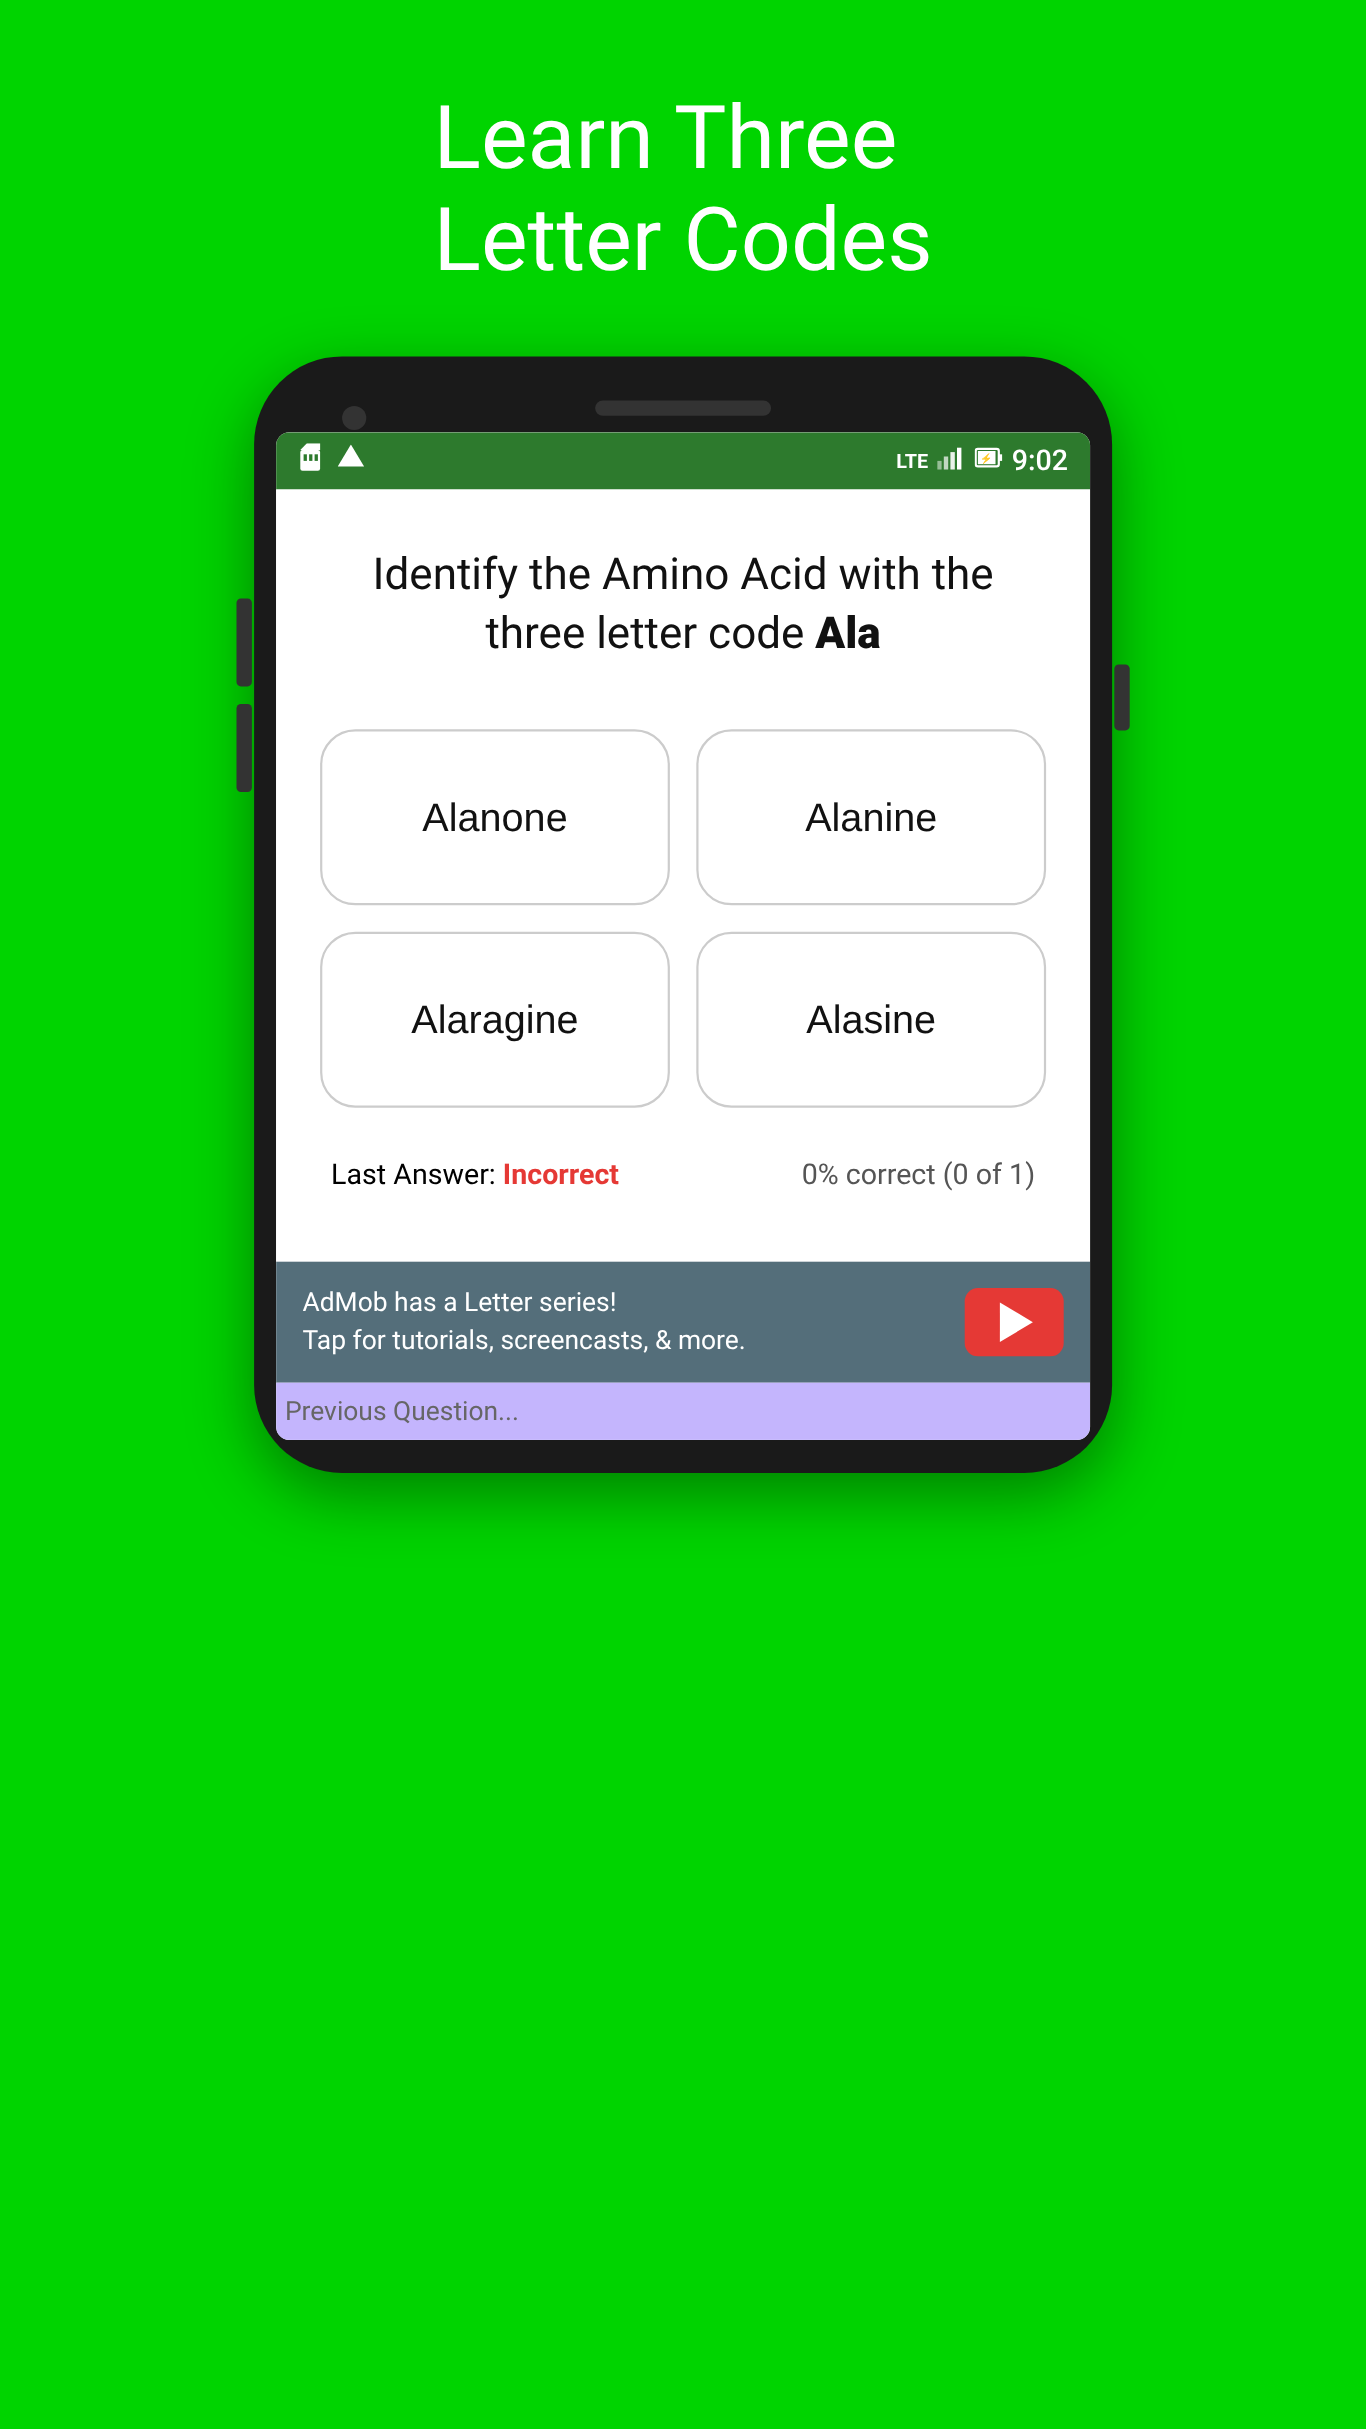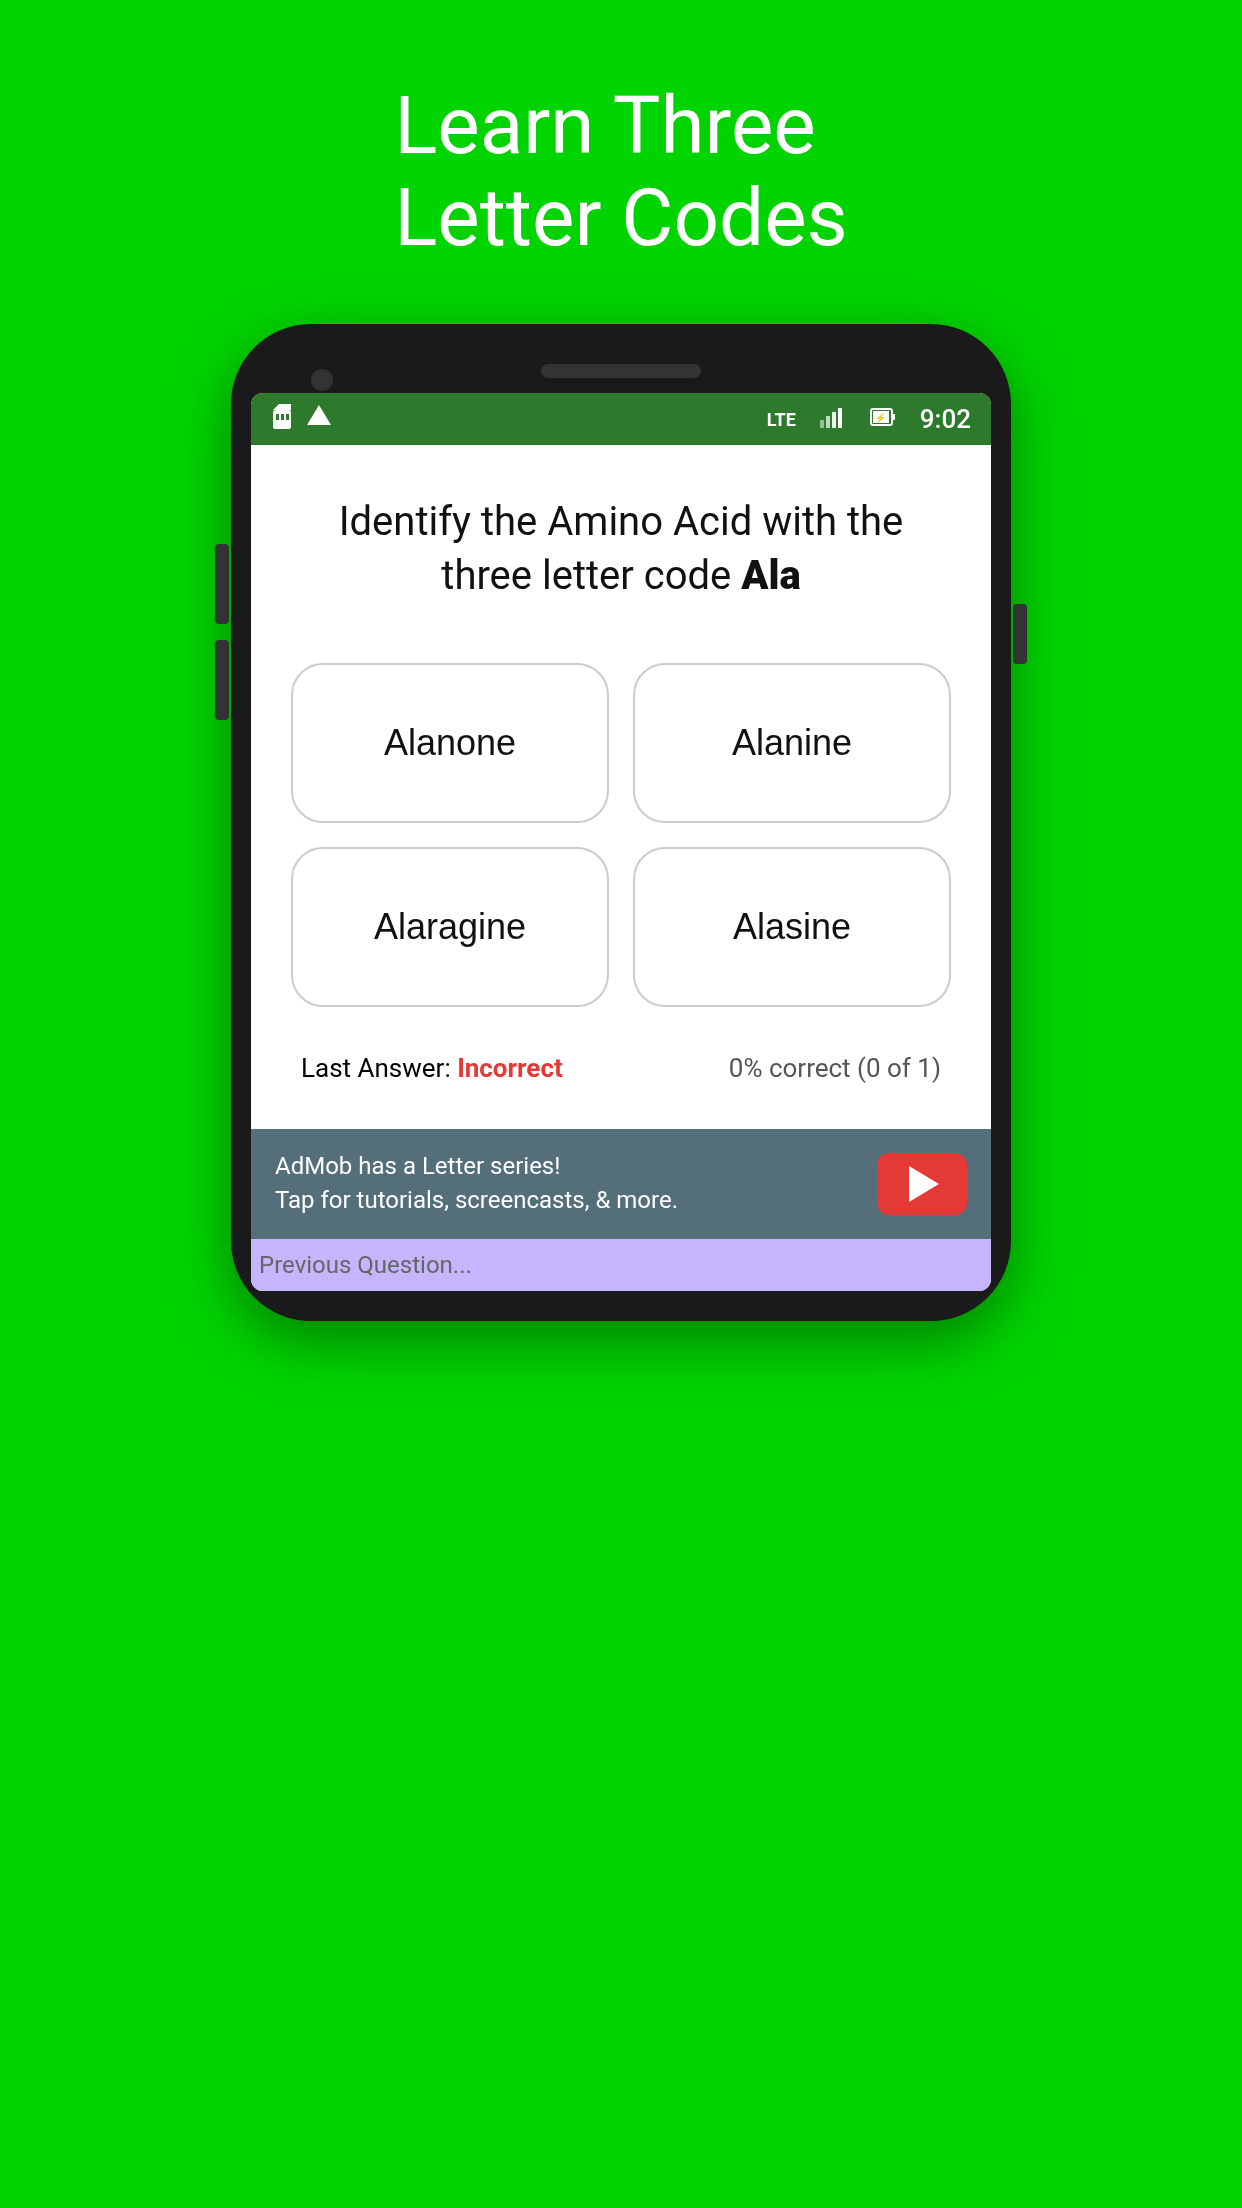--- a/index.html
+++ b/index.html
@@ -81,21 +81,21 @@
     }
 
     .status-icon {
       color: white;
       font-size: 22px;
     }
 
     .status-right {
       display: flex;
       align-items: center;
-      gap: 24px;
+      gap: 8px;
       color: white;
       font-size: 22px;
     }
 
     .time {
       font-size: 26px;
       font-weight: 500;
       color: white;
     }
 
@@ -142,21 +142,21 @@
       height: 4px;
       background: white;
     }
 
     .tab.inactive {
       color: rgba(255,255,255,0.65);
     }
 
     .content-area {
       background: white;
-      padding: 50px 40px 30px 40px;
+      padding: 50px 40px 48px 40px;
     }
 
     .question-text {
       font-size: 40px;
       line-height: 1.35;
       color: #111;
       text-align: center;
       margin-bottom: 60px;
     }
 

